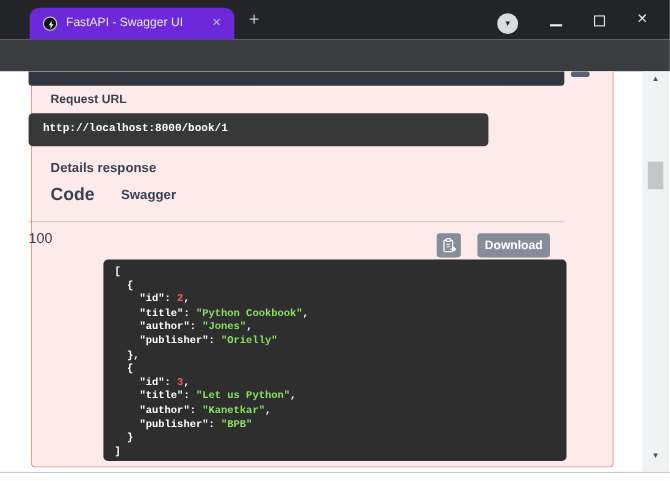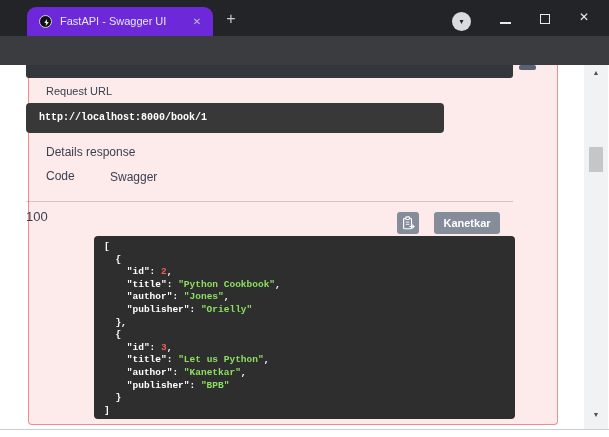--- a/index.html
+++ b/index.html
@@ -35,26 +35,26 @@
   .incog-ico { position:absolute; left:478px; top:40px; width:19px; height:19px; }
   .incog-label { position:absolute; left:503px; top:45px; font-size:11px; color:#e8eaed; }
   .menu-ico { position:absolute; left:592px; top:42px; font-size:13px; color:#dfe1e4; }
 
   
   .viewport { position:absolute; left:0; top:65px; width:609px; height:372px; background:#fff; }
   .opblock { position:absolute; left:28px; top:0px; width:530px; height:360px; background:#fdeaea;
              border:1px solid #f18c8c; border-top:none; border-radius:0 0 4px 4px; }
   .curl-sliver { position:absolute; left:26px; top:0px; width:487px; height:13px; background:#33363c; border-radius:0 0 3px 3px; }
   .curl-scroll-bit { position:absolute; left:493px; top:0px; width:17px; height:5px; background:#596173; border-radius:2px; }
-  .sec-label { position:absolute; color:#3b4151; font-weight:normal;padding-left:20px; }
+  .sec-label { position:absolute; color:#3b4151; font-weight:bold;padding-left:20px; }
   .request-url-label { left:26px; top:20px; font-size:11px; }
   .request-url-box { position:absolute; left:26px; top:38px; width:418px; height:30px; background:#383838; border-radius:4px; }
   .request-url-box .val { position:absolute; left:13px; top:0; line-height:30px; font-family:"Liberation Mono","DejaVu Sans Mono",monospace; font-size:10px; font-weight:bold; color:#ffffff; white-space:pre; }
   .server-response-label { left:26px; top:80px; font-size:12px; }
-  .code-header { left:26px; top:104px; font-size:12px;text-align:right; }
+  .code-header { left:26px; top:104px; font-size:16px;text-align:right; }
   .details-header { left:90px; top:105px; font-size:12px; }
   .resp-divider { position:absolute; left:26px; top:136px; width:487px; height:1px; background:rgba(59,65,81,0.22); }
   .status-code { position:absolute; left:26px; top:144px; font-size:13px; color:#3b4151; }
   .response-body-label { left:90px; top:153px; font-size:12px; }
   .code-box { position:absolute; left:94px; top:171px; width:421px; height:183px; background:#2e2e2e; border-radius:4px; overflow:hidden; }
   .code { position:absolute; left:10px; top:5px; font-family:"Liberation Mono","DejaVu Sans Mono",monospace; font-size:9.5px; font-weight:bold; line-height:12.6px; white-space:pre; }
   .tok-p { color:#ffffff; } .tok-k { color:#ffffff; } .tok-n { color:#f55b5b; } .tok-s { color:#8ce061; }
   .copy-btn { position:absolute; left:397px; top:147px; width:22px; height:22px; background:#868d9a; border-radius:3px; }
   .copy-btn svg { position:absolute; left:4px; top:4px; }
   .download-btn { position:absolute; left:434px; top:147px; width:66px; height:22px; background:#868d9a; border-radius:3px; color:#ffffff; font-size:11px; font-weight:bold; text-align:center; line-height:22px; }
@@ -136,21 +136,21 @@
     </div>
 
     <div class="copy-btn">
       <svg width="14" height="14" viewBox="0 0 16 16">
         <rect x="3" y="2.6" width="9" height="12" rx="1.2" fill="none" stroke="#ffffff" stroke-width="1.3"></rect>
         <rect x="5.4" y="1" width="4.2" height="3" rx="0.8" fill="#868d9a" stroke="#ffffff" stroke-width="1.2"></rect>
         <path d="M5.5 7 h4 M5.5 9.5 h4" stroke="#ffffff" stroke-width="1"></path>
         <path d="M9.5 12 h5.5 M12.8 9.8 L15 12 L12.8 14.2" fill="none" stroke="#ffffff" stroke-width="1.2"></path>
       </svg>
     </div>
-    <div class="download-btn">Kanetkar</div>
+    <div class="download-btn">Download</div>
 
     <div class="scrollbar">
       <div class="sb-arrow sb-up">▲</div>
       <div class="sb-thumb"></div>
       <div class="sb-arrow sb-down">▼</div>
     </div>
   </div>
 
   <div class="window-bottom-edge"></div>
 </div>

